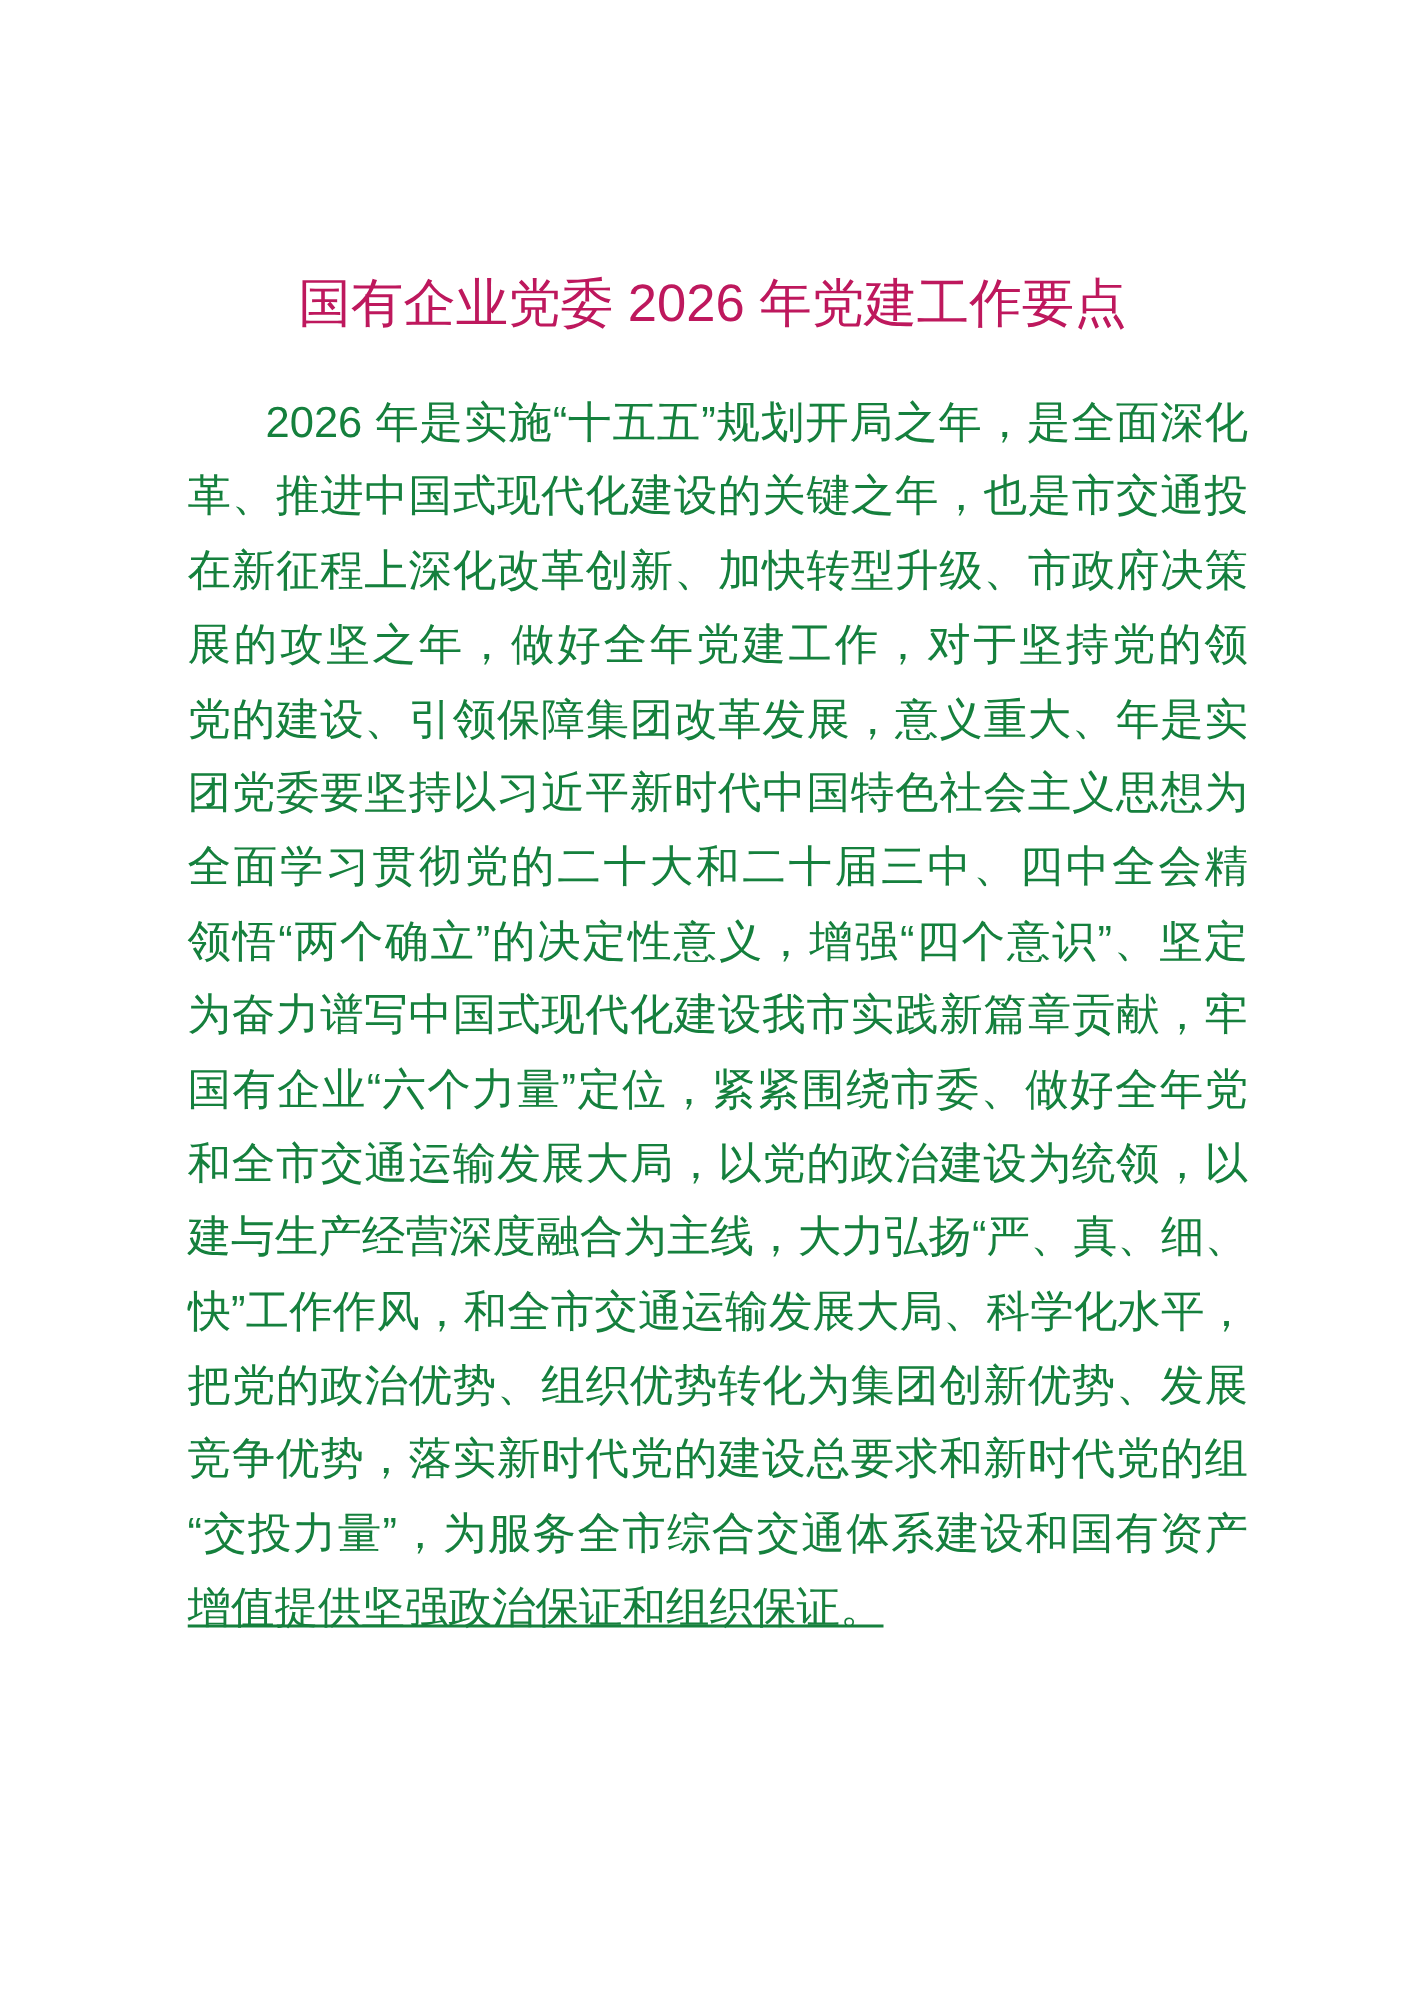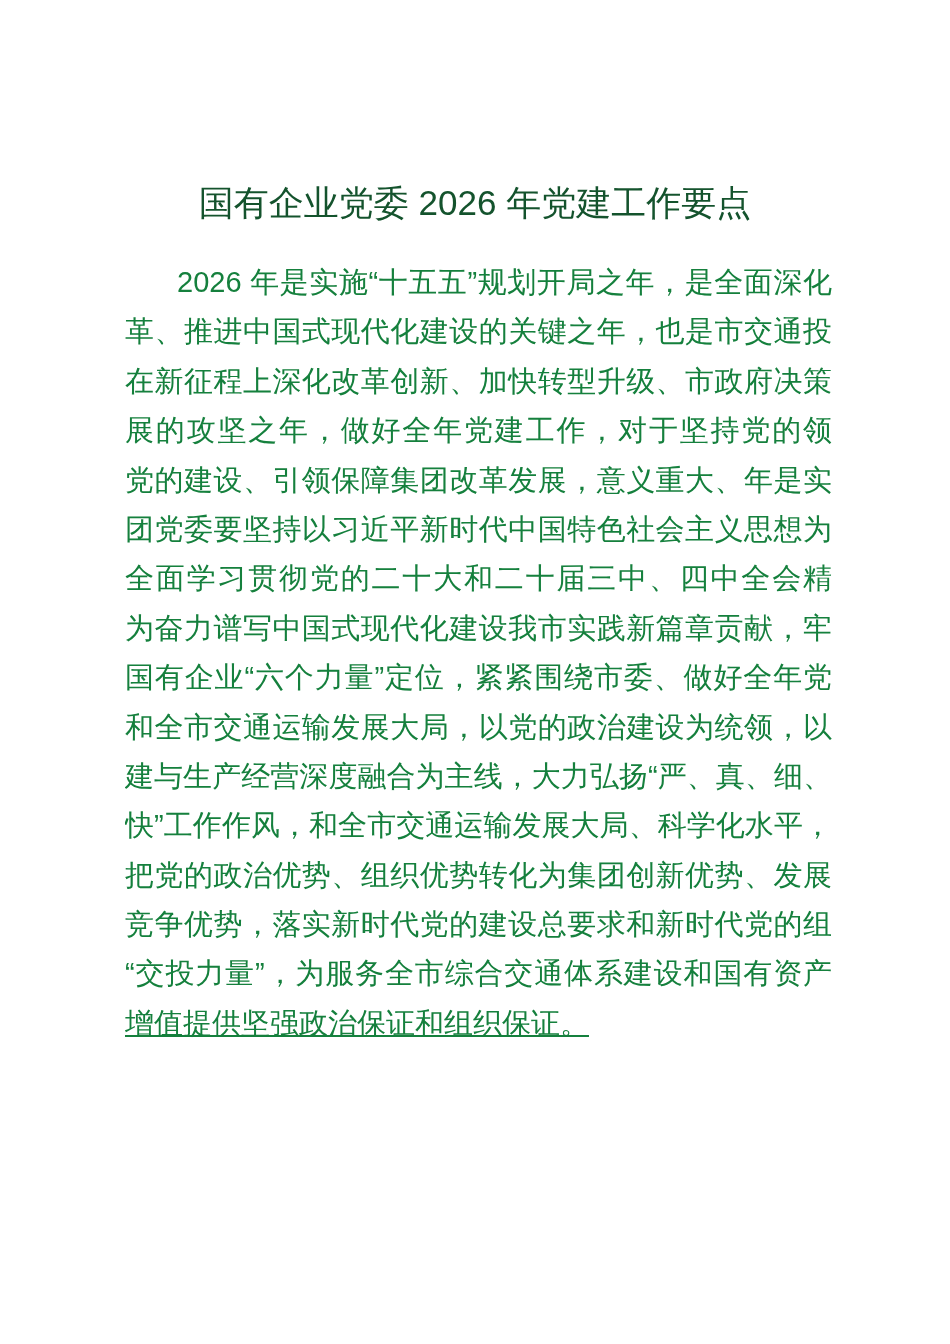--- a/index.html
+++ b/index.html
@@ -20,21 +20,21 @@
     color: #000000;
     overflow: hidden;
   }
   .title {
     margin: 0;
     padding-top: 184px;
     text-align: center;
     font-size: 35px;
     line-height: 38px;
     font-weight: 400;
-    color: #14532d;
+    color: #be185d;
   }
   .paragraph {
     width: 707px;
     margin: 36px 118px 0 125px;
     font-size: 29px;
     color: #15803d;
   }
   .line {
     height: 49.4px;
     line-height: 49.4px;
@@ -57,20 +57,21 @@
 <div class="page">
   <h1 class="title">国有企业党委 2026 年党建工作要点</h1>
   <div class="paragraph">
     <div class="line">2026 年是实施“十五五”规划开局之年，是全面深化改</div>
     <div class="line">革、推进中国式现代化建设的关键之年，也是市交通投资集团</div>
     <div class="line">在新征程上深化改革创新、加快转型升级、市政府决策部署</div>
     <div class="line">展的攻坚之年，做好全年党建工作，对于坚持党的领导、加强</div>
     <div class="line">党的建设、引领保障集团改革发展，意义重大、年是实施。集</div>
     <div class="line">团党委要坚持以习近平新时代中国特色社会主义思想为指导，</div>
     <div class="line">全面学习贯彻党的二十大和二十届三中、四中全会精神，深刻</div>
+    <div class="line">领悟“两个确立”的决定性意义，增强“四个意识”、坚定</div>
     <div class="line">为奋力谱写中国式现代化建设我市实践新篇章贡献，牢牢把握</div>
     <div class="line">国有企业“六个力量”定位，紧紧围绕市委、做好全年党建工作</div>
     <div class="line">和全市交通运输发展大局，以党的政治建设为统领，以推动党</div>
     <div class="line">建与生产经营深度融合为主线，大力弘扬“严、真、细、实、</div>
     <div class="line">快”工作作风，和全市交通运输发展大局、科学化水平，切实</div>
     <div class="line">把党的政治优势、组织优势转化为集团创新优势、发展优势、</div>
     <div class="line">竞争优势，落实新时代党的建设总要求和新时代党的组织路线</div>
     <div class="line">“交投力量”，为服务全市综合交通体系建设和国有资产保值</div>
     <div class="line">增值提供坚强政治保证和组织保证。</div>
   </div>

